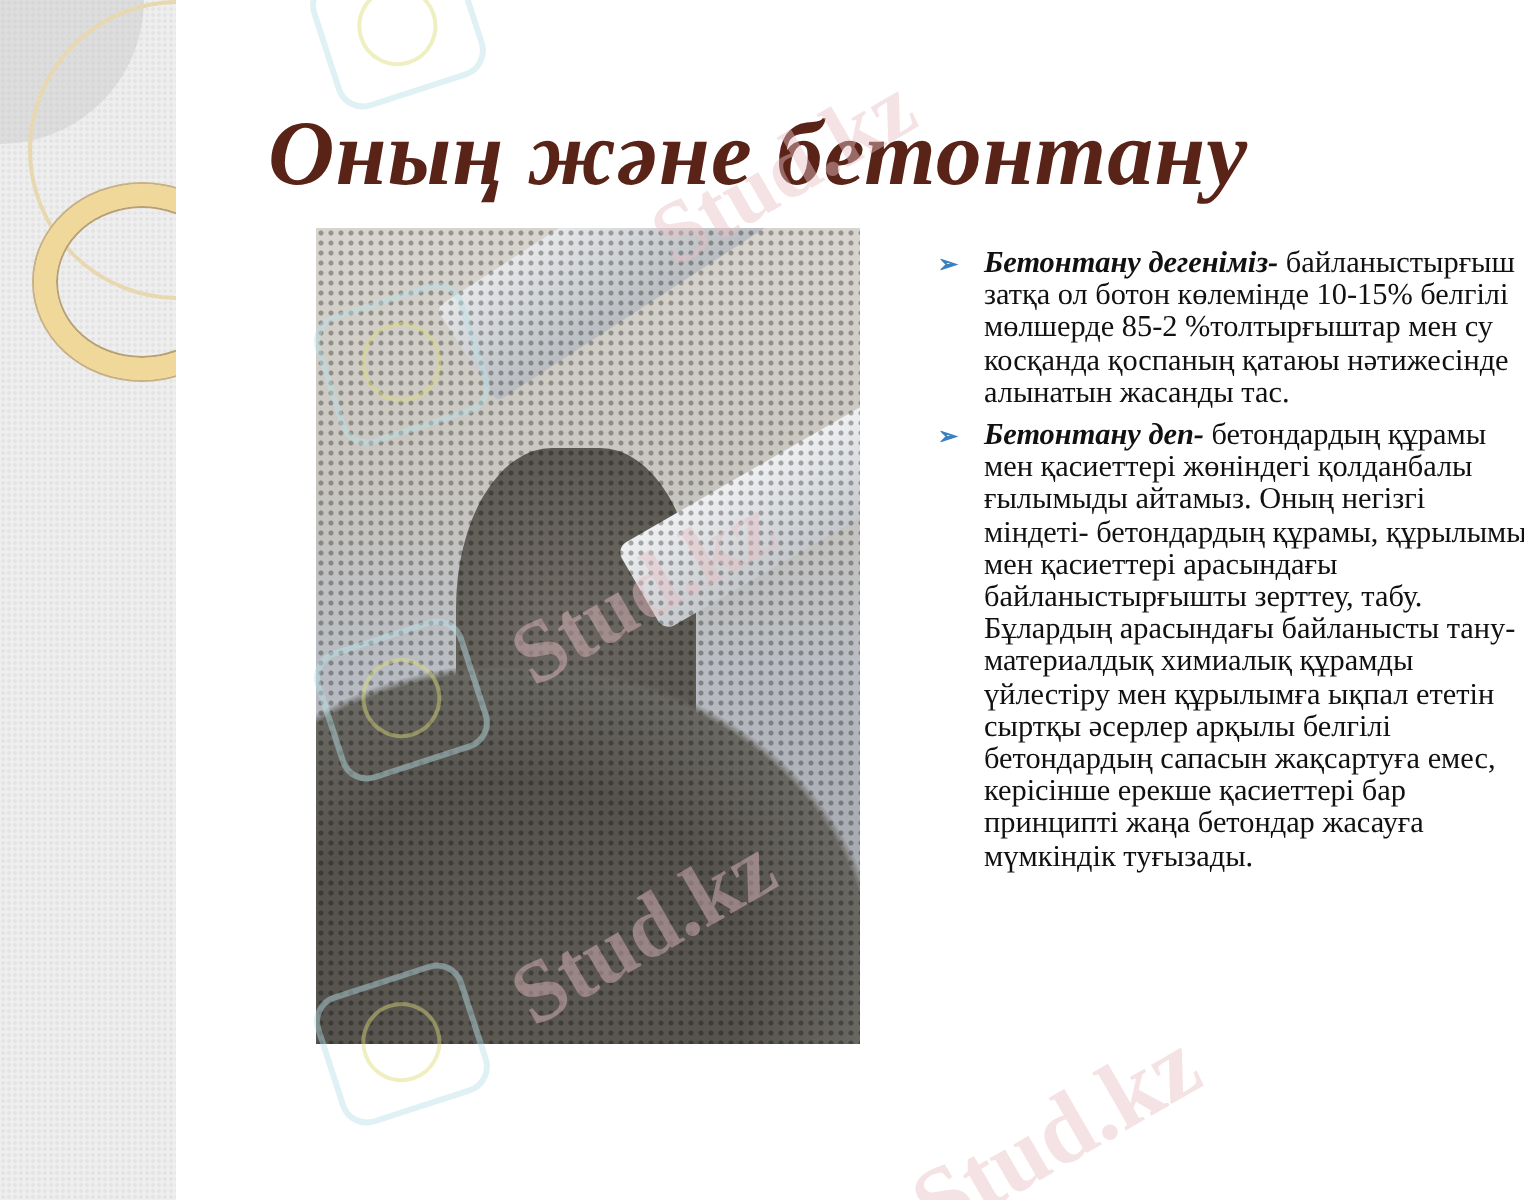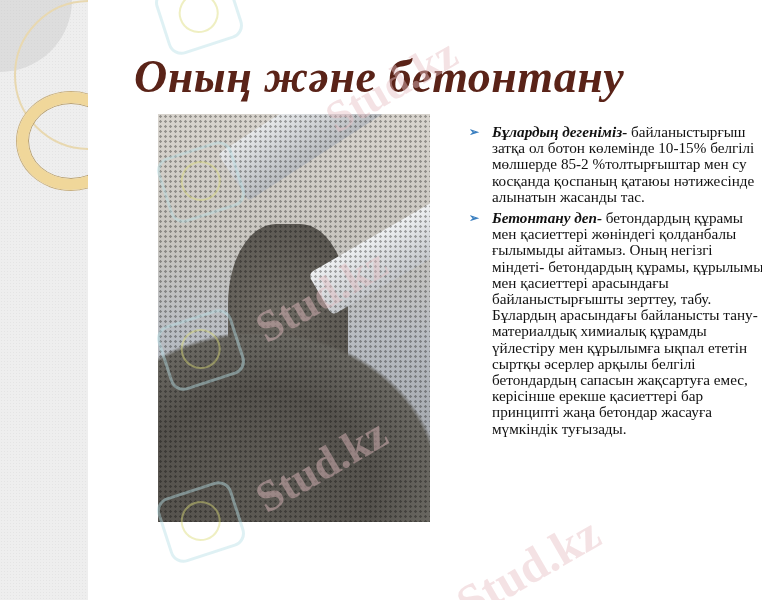--- a/index.html
+++ b/index.html
@@ -45,21 +45,21 @@
   <div class="chute1"></div>
   <div class="flow"></div>
   <div class="chute2"></div>
   <div class="pile"></div>
   <div class="speck"></div>
 </div>
 
 <div class="content">
   <div class="bullet">
     <span class="marker">➢</span>
-    <span class="term">Бұлардың дегеніміз-</span><span> байланыстырғыш затқа ол ботон көлемінде 10-15% белгілі мөлшерде 85-2 %толтырғыштар мен су косқанда қоспаның қатаюы нәтижесінде алынатын жасанды тас.</span>
+    <span class="term">Бетонтану дегеніміз-</span><span> байланыстырғыш затқа ол ботон көлемінде 10-15% белгілі мөлшерде 85-2 %толтырғыштар мен су косқанда қоспаның қатаюы нәтижесінде алынатын жасанды тас.</span>
   </div>
   <div class="bullet">
     <span class="marker">➢</span>
     <span class="term">Бетонтану деп-</span><span> бетондардың құрамы мен қасиеттері жөніндегі қолданбалы ғылымыды айтамыз. Оның негізгі міндеті- бетондардың құрамы, құрылымы мен қасиеттері арасындағы байланыстырғышты зерттеу, табу. Бұлардың арасындағы байланысты тану- материалдық химиалық құрамды үйлестіру мен құрылымға ықпал ететін сыртқы әсерлер арқылы белгілі бетондардың сапасын жақсартуға емес, керісінше ерекше қасиеттері бар принципті жаңа бетондар жасауға мүмкіндік туғызады.</span>
   </div>
 </div>
 
 <div class="wm-logo" style="left:160px;top:-20px;"></div>
 <div class="wm-logo" style="left:162px;top:148px;"></div>
 <div class="wm-logo" style="left:162px;top:316px;"></div>

